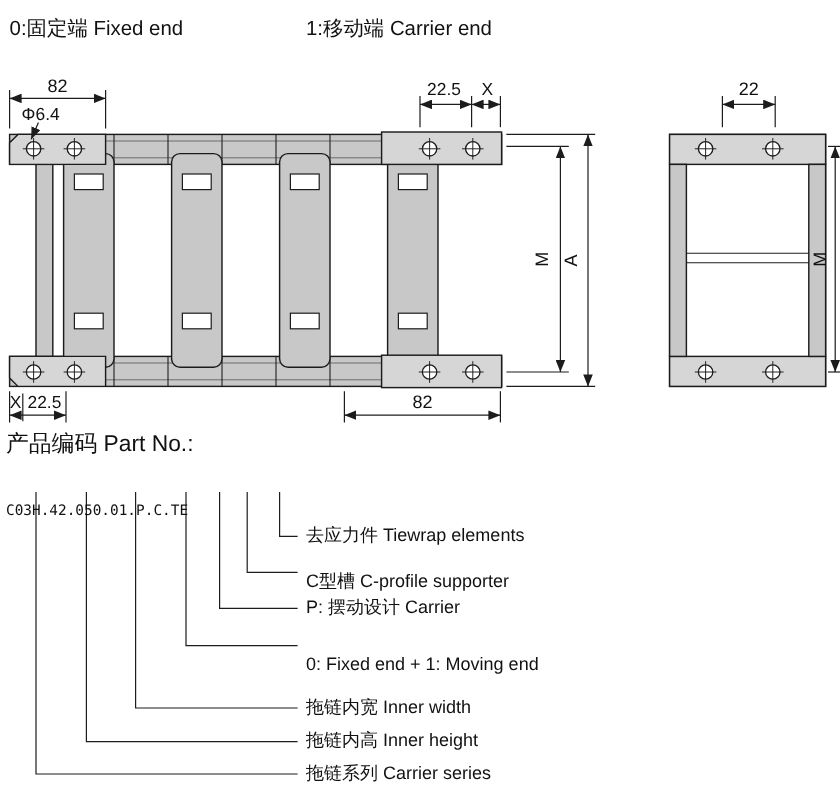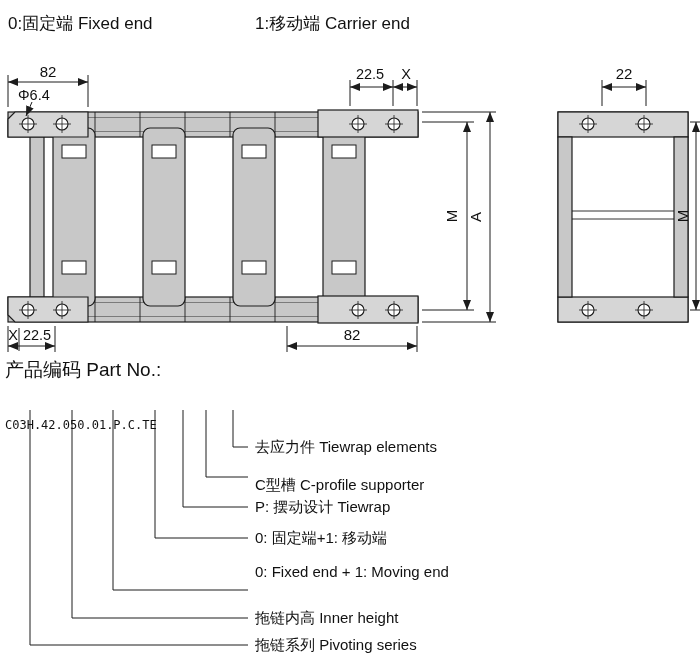--- a/index.html
+++ b/index.html
@@ -185,21 +185,21 @@
       <polyline fill="none" points="72,410 72,618 248,618"></polyline>
       <polyline fill="none" points="30,410 30,645 248,645"></polyline>
     </g>
   </svg>
 
   <div class="pn-title">产品编码 Part No.:</div>
   <div class="pn-code">C03H.42.050.01.P.C.TE</div>
 
   <div class="callout" style="top:438px">去应力件 Tiewrap elements</div>
   <div class="callout" style="top:476px">C型槽 C-profile supporter</div>
-  <div class="callout" style="top:498px">P: 摆动设计 Tiewrap</div>
+  <div class="callout" style="top:498px">P: 摆动设计 Carrier</div>
   <div class="callout" style="top:529px">
-    <div>0: 固定端+1: 移动端</div>
     <div class="l2">0: Fixed end + 1: Moving end</div>
   </div>
+  <div class="callout" style="top:581px">拖链内宽 Inner width</div>
   <div class="callout" style="top:609px">拖链内高 Inner height</div>
-  <div class="callout" style="top:636px">拖链系列 Pivoting series</div>
+  <div class="callout" style="top:636px">拖链系列 Carrier series</div>
 
 </div>
 
 </body></html>

